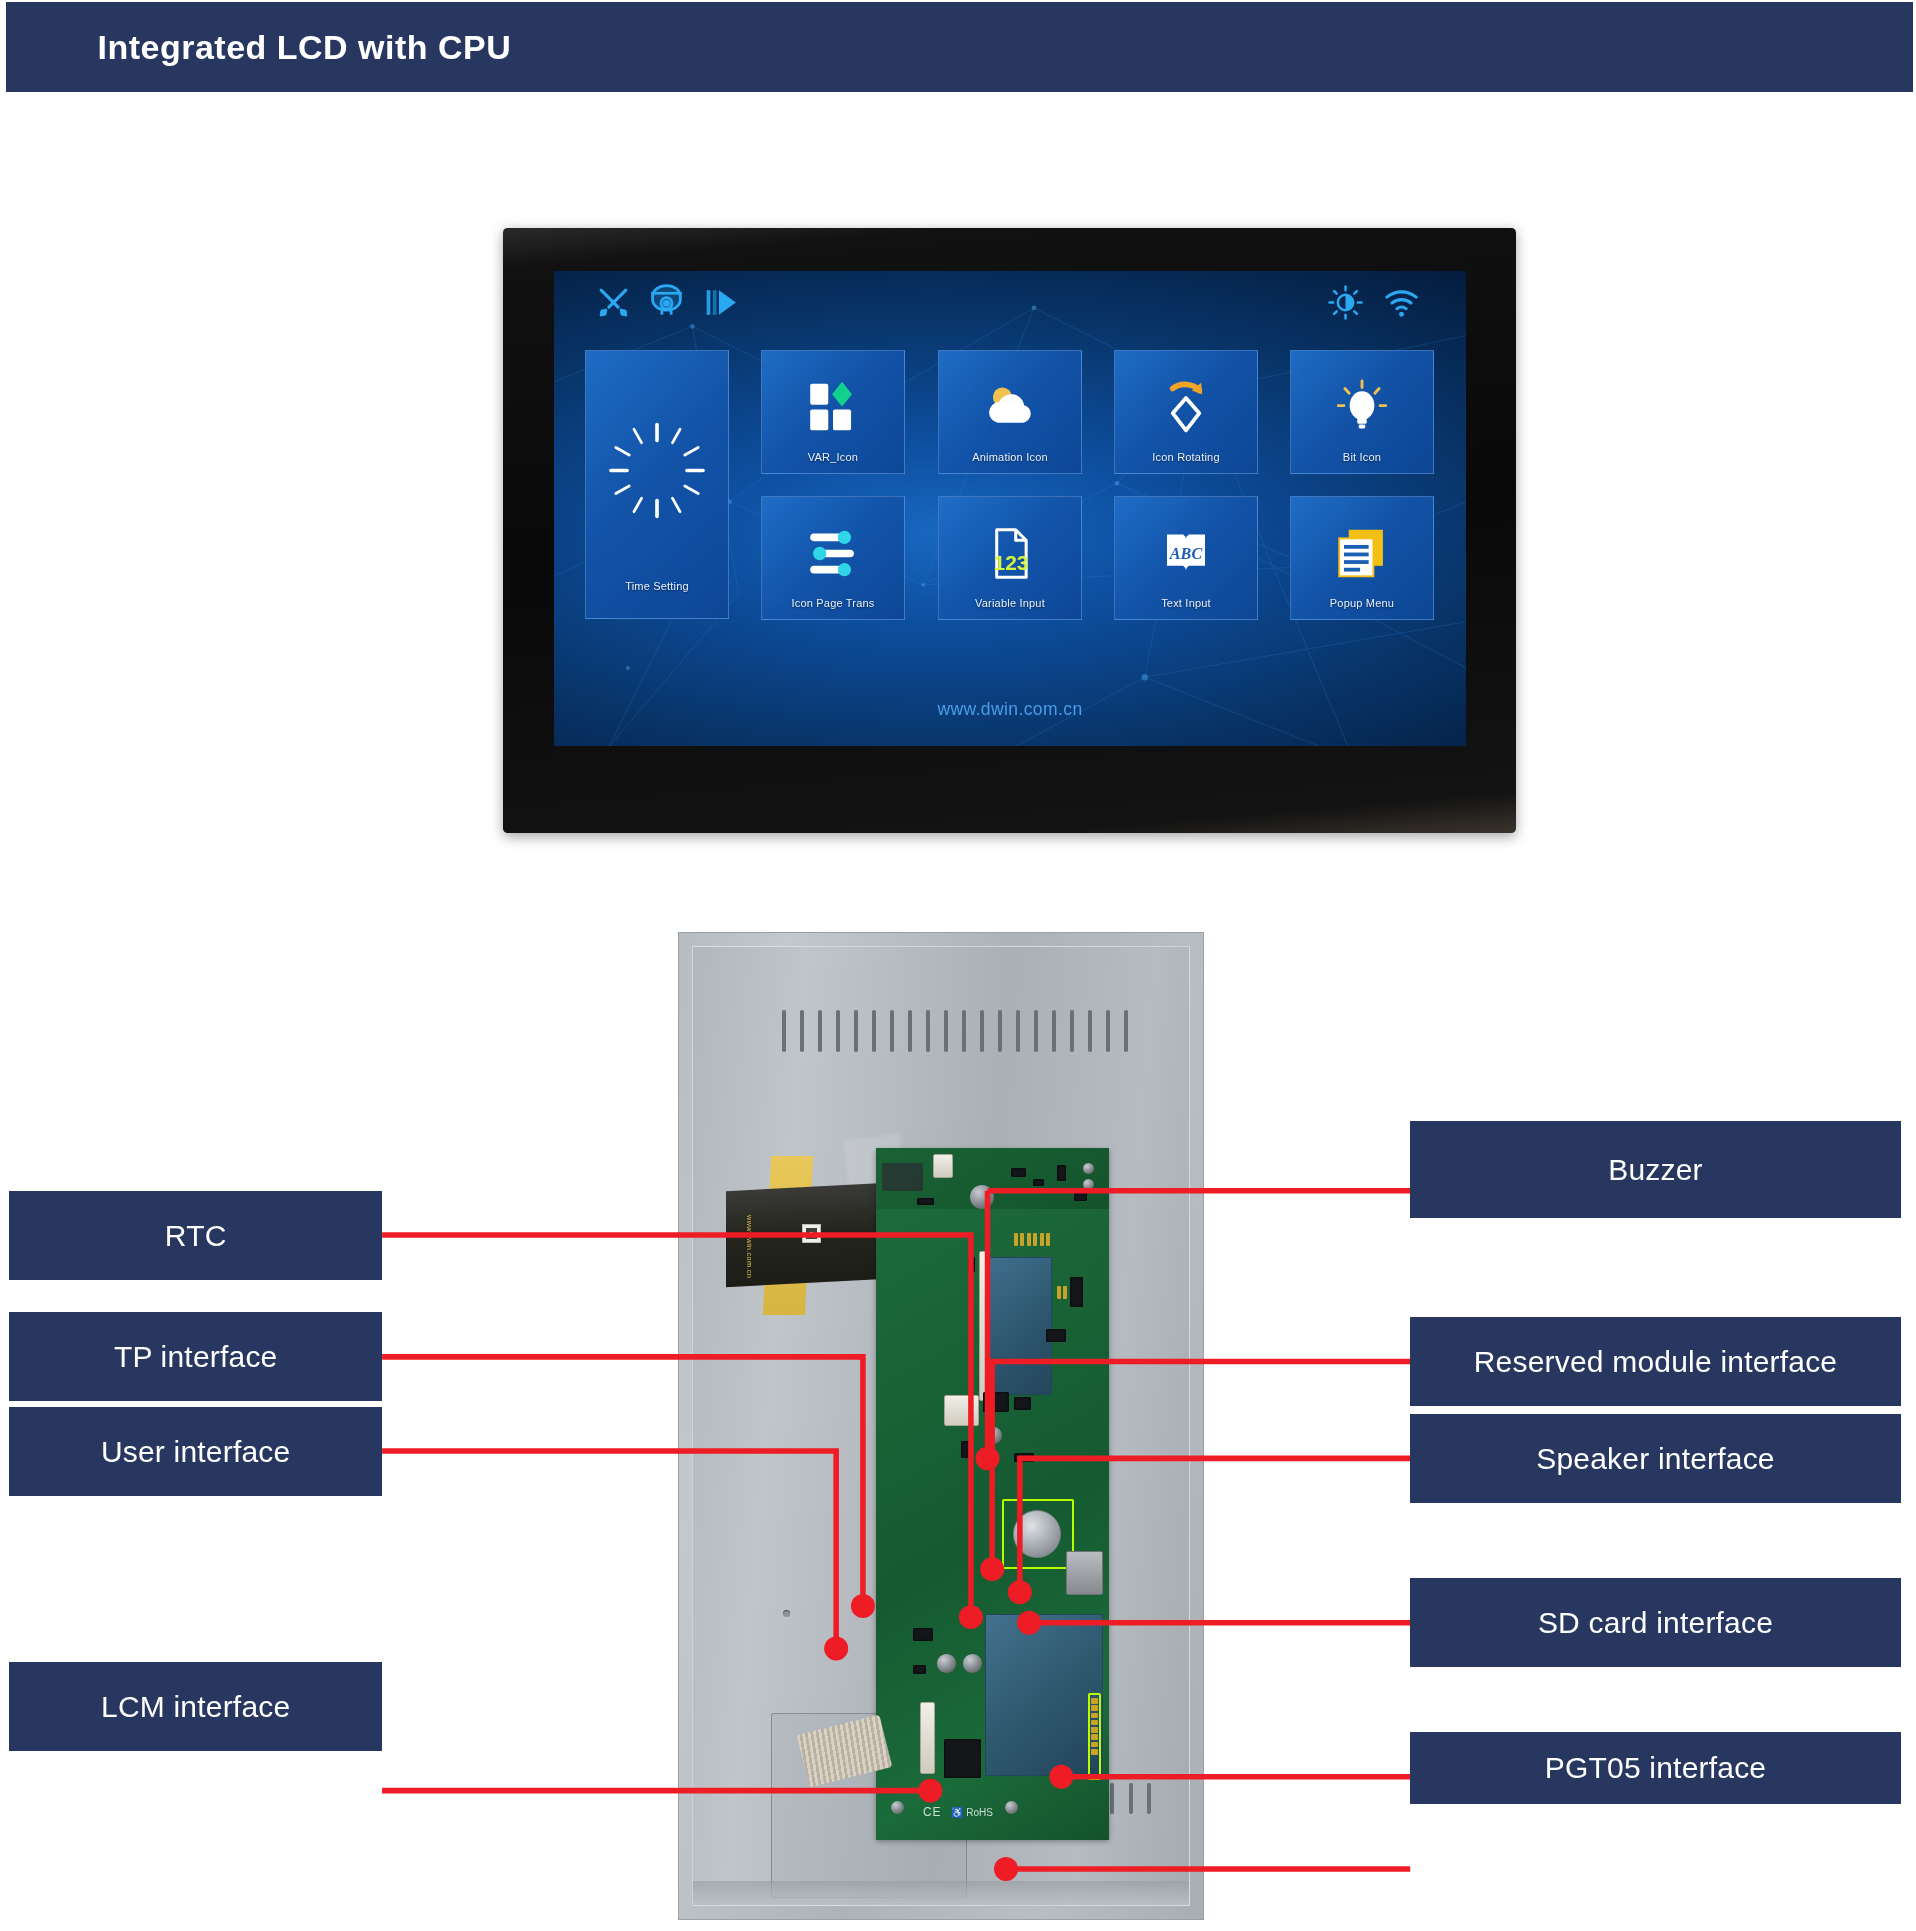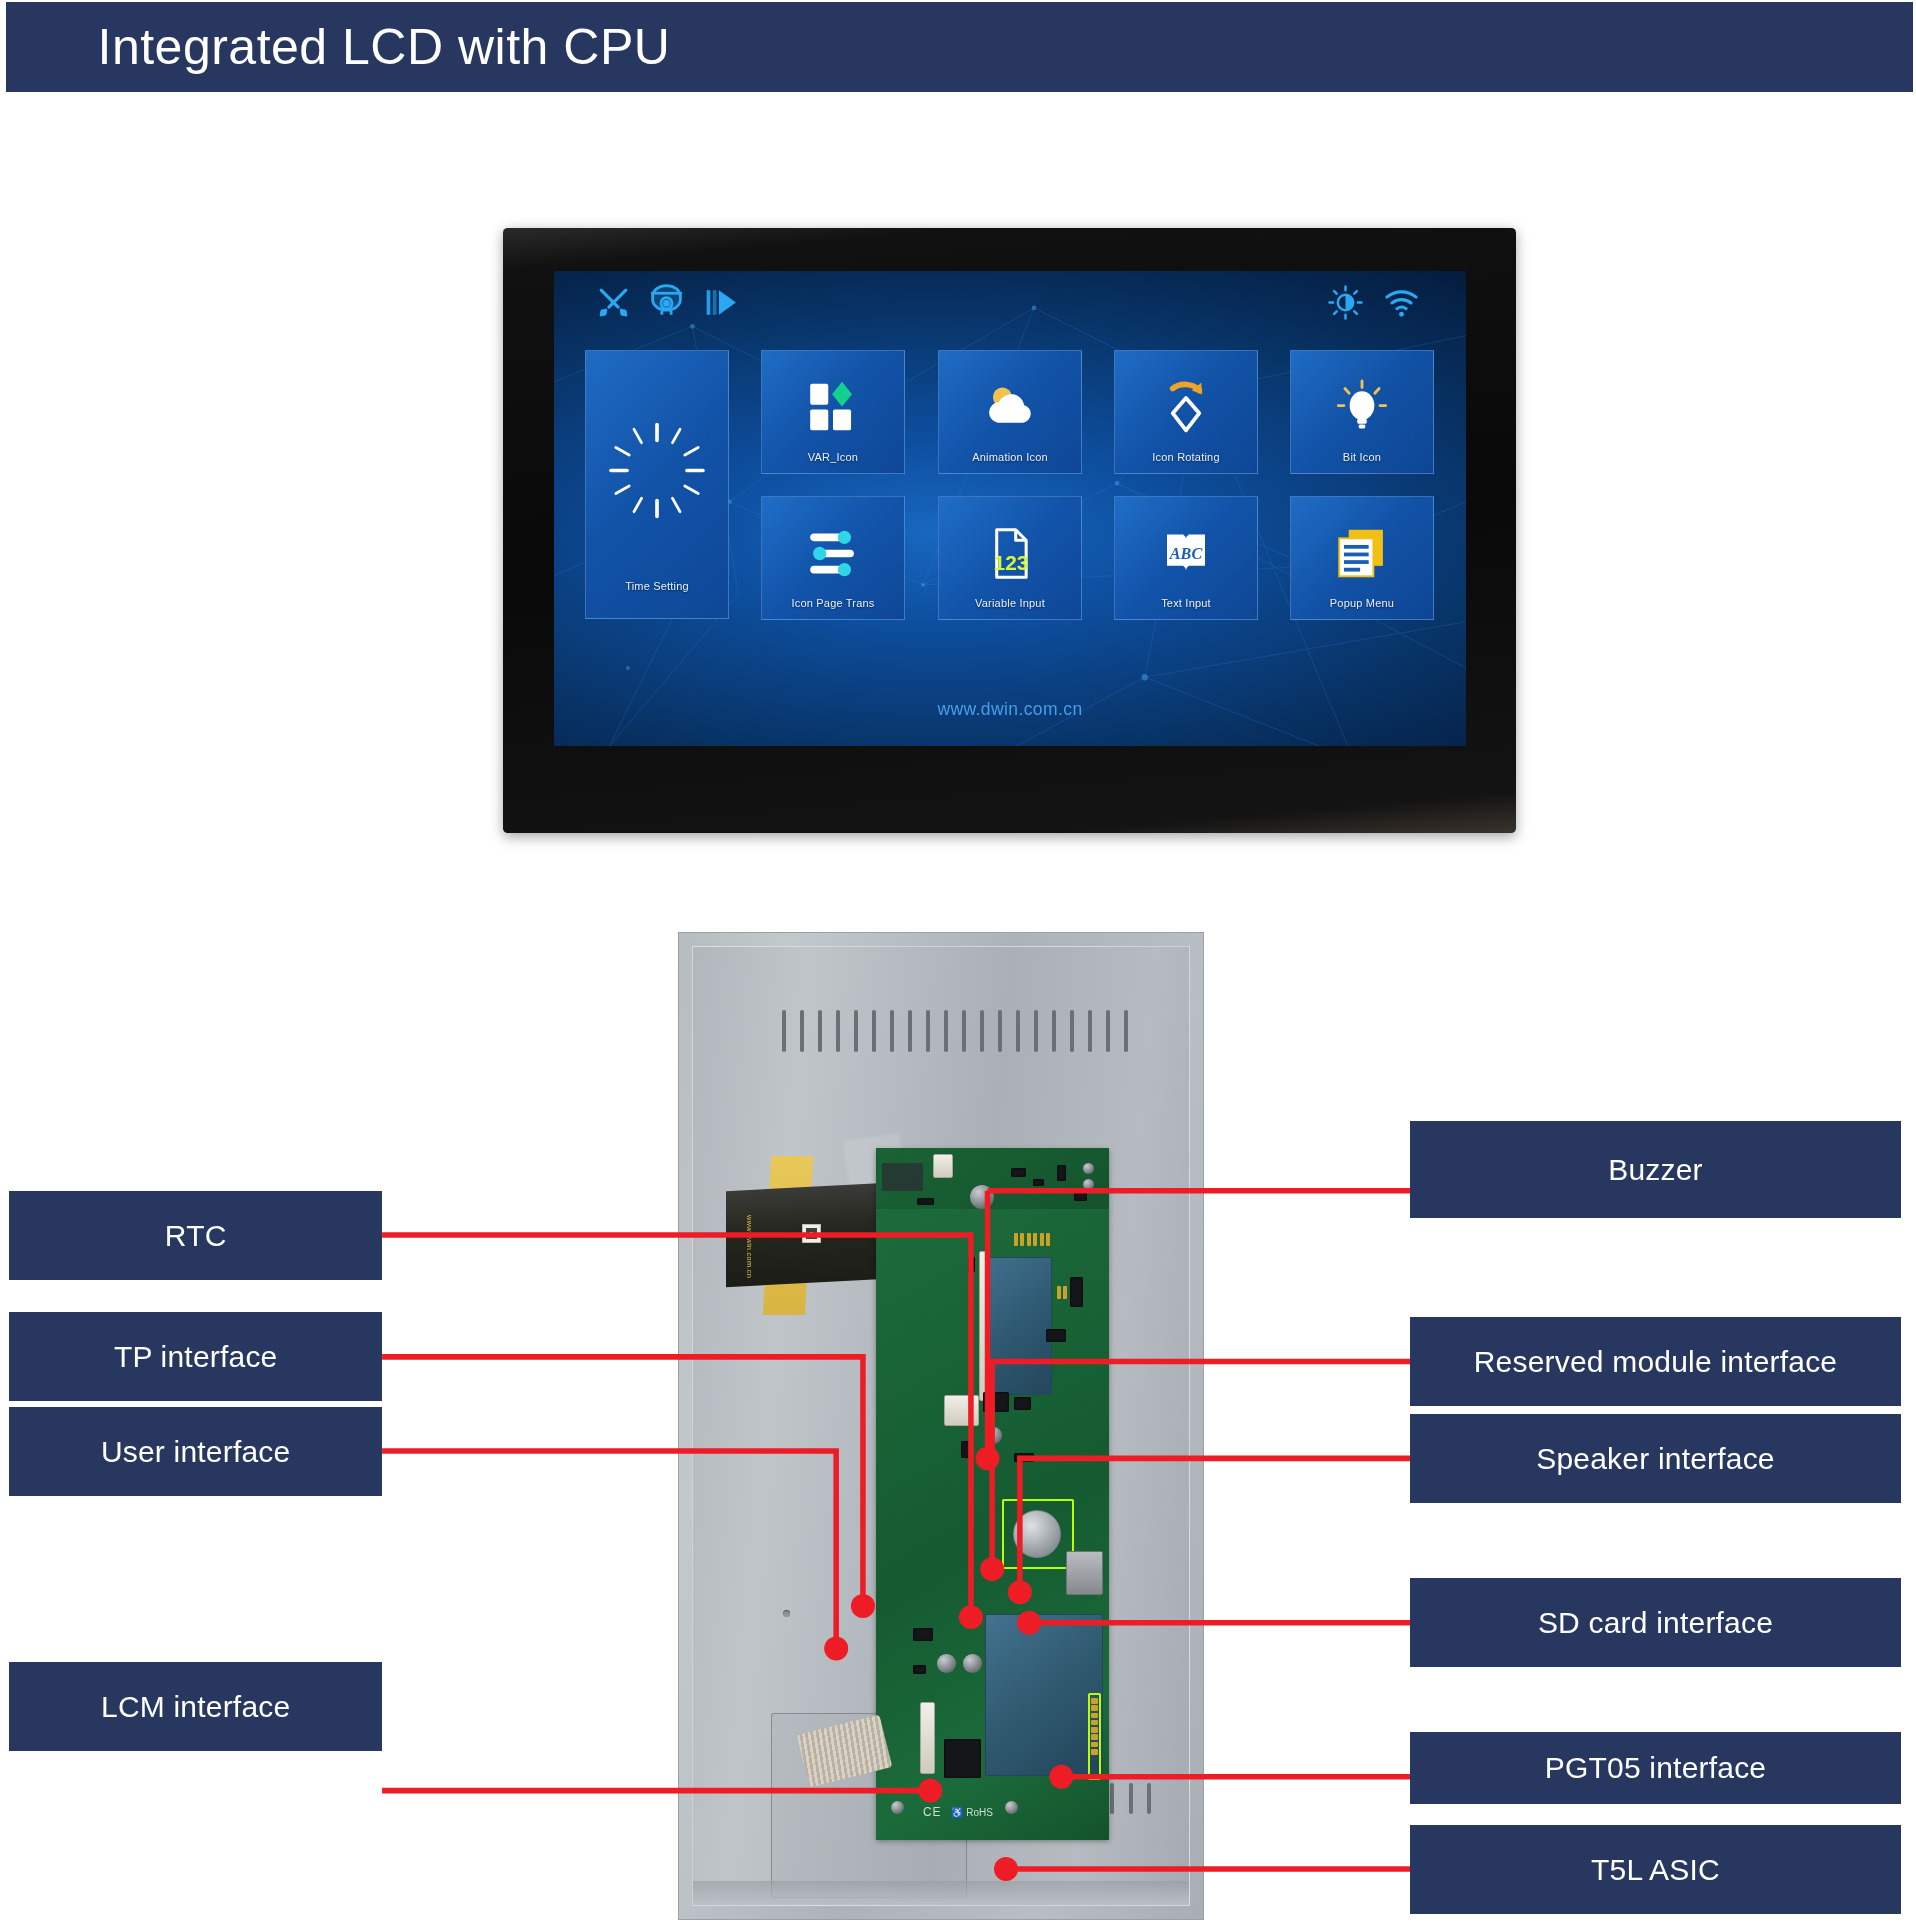--- a/index.html
+++ b/index.html
@@ -11,21 +11,21 @@
   }
   #page { position: relative; width: 1916px; height: 1932px; background:#fff; }
 
   
   .banner {
     position: absolute; left: 5.5px; top: 1.8px; width: 1907px; height: 90px;
     background: #27375f;
   }
   .banner-title {
     position: absolute; left: 92px; top: 50%; transform: translateY(-50%);
-    color: #ffffff; font-size: 50px; font-weight: 400; letter-spacing: 0.5px;
+    color: #ffffff; font-size: 34px; font-weight: 700; letter-spacing: 0.5px;
     white-space: nowrap;
   }
 
   
   .monitor {
     position: absolute; left: 503px; top: 228px; width: 1013px; height: 605px;
     background: linear-gradient(175deg,#2a2a2a 0%, #111 6%, #090909 50%, #131313 94%, #3a332c 100%);
     border-radius: 4.6px;
     box-shadow: 0 3.7px 13px rgba(0,0,0,.35);
   }
@@ -526,16 +526,15 @@
   <div class="lbl" style="left:9.2px; top:1191px; width:373px; height:89px">RTC</div>
   <div class="lbl" style="left:9.2px; top:1312px; width:373px; height:89px">TP interface</div>
   <div class="lbl" style="left:9.2px; top:1407px; width:373px; height:89px">User interface</div>
   <div class="lbl" style="left:9.2px; top:1662px; width:373px; height:89px">LCM interface</div>
 
   <div class="lbl" style="left:1410px; top:1121px; width:491px; height:97px">Buzzer</div>
   <div class="lbl" style="left:1410px; top:1317px; width:491px; height:89px">Reserved module interface</div>
   <div class="lbl" style="left:1410px; top:1414px; width:491px; height:89px">Speaker interface</div>
   <div class="lbl" style="left:1410px; top:1578px; width:491px; height:89px">SD card interface</div>
   <div class="lbl" style="left:1410px; top:1732px; width:491px; height:72px">PGT05 interface</div>
-  <div class="lbl" style="left:1410px; top:1825px; width:491px; height:89px">T5L ASIC</div>
 
 </div>
 
 
 </body></html>

